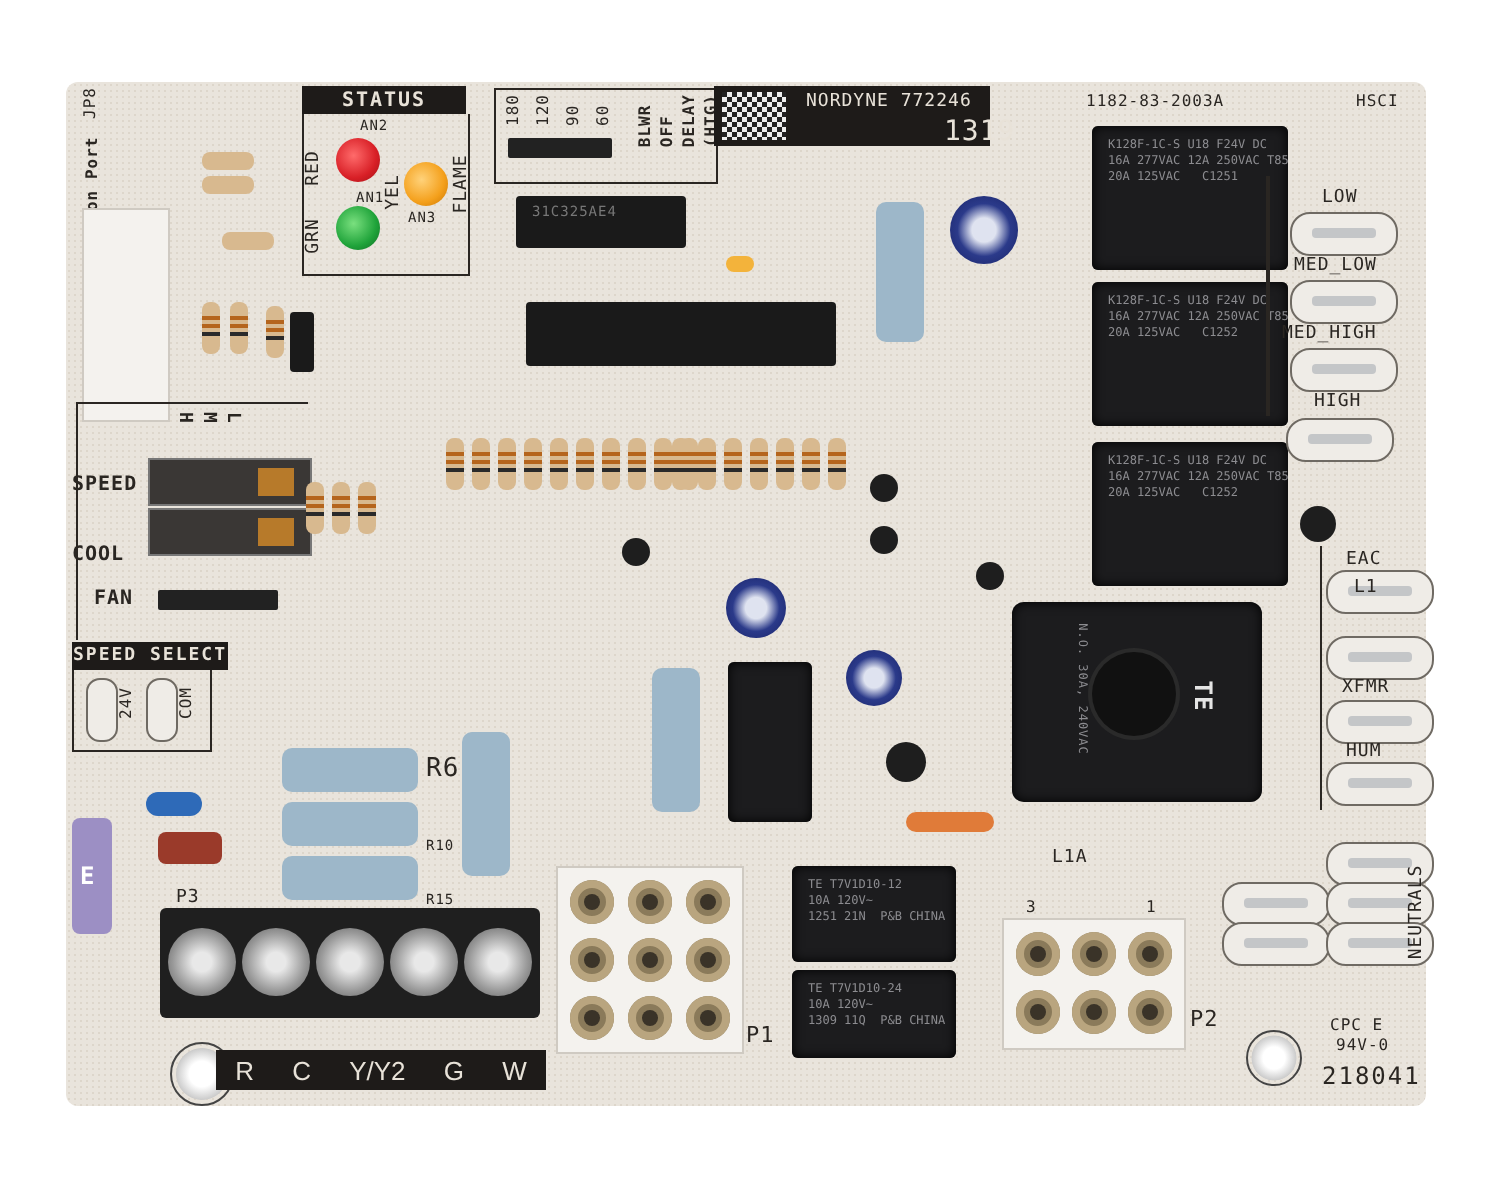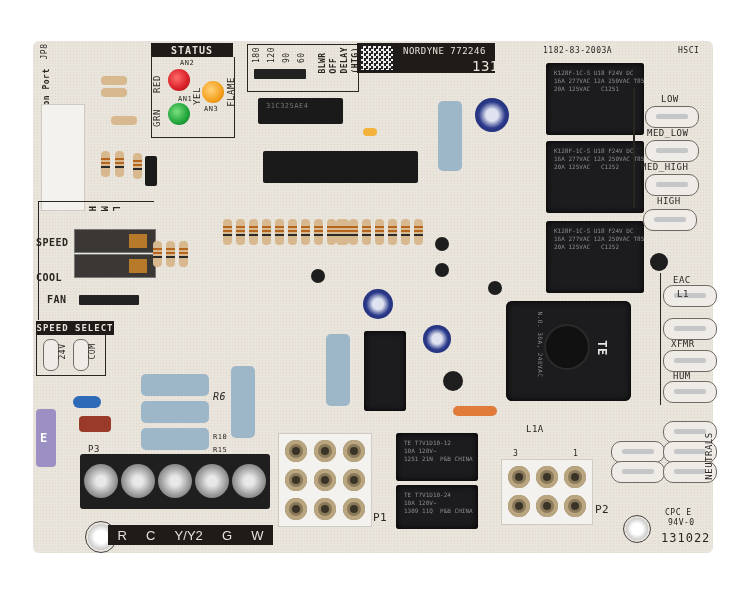--- a/index.html
+++ b/index.html
@@ -207,22 +207,22 @@
 
   <div class="abs" style="left:3px;top:368px;width:20px;height:58px;background:#9c8fc4;border-radius:4px;">
     <span class="lbl" style="left:4px;top:22px;color:#fff;font-size:12px;font-weight:bold;">E</span>
   </div>
   <div class="abs" style="left:40px;top:355px;width:28px;height:12px;background:#2e6ab8;border-radius:6px;"></div>
   <div class="abs" style="left:46px;top:375px;width:32px;height:16px;background:#9a3a2a;border-radius:4px;"></div>
 
   <div class="bigres" style="left:108px;top:333px;width:68px;height:22px;"></div>
   <div class="bigres" style="left:108px;top:360px;width:68px;height:22px;"></div>
   <div class="bigres" style="left:108px;top:387px;width:68px;height:22px;"></div>
-  <span class="lbl" style="left:180px;top:350px;font-size:10px;font-style:italic;">R6</span>
-  <span class="lbl" style="left:180px;top:392px;font-size:7px;">R10</span>
+  <span class="lbl" style="left:180px;top:336px;font-size:13px;">R6</span>
+  <span class="lbl" style="left:180px;top:378px;font-size:7px;">R10</span>
   <span class="lbl" style="left:180px;top:405px;font-size:7px;">R15</span>
 
   <span class="lbl" style="left:55px;top:403px;font-size:9px;">P3</span>
   <div class="abs" style="left:47px;top:413px;width:190px;height:55px;background:#1f1f1f;border-radius:3px;">
     <div class="screw" style="left:4px;top:10px;"></div>
     <div class="screw" style="left:41px;top:10px;"></div>
     <div class="screw" style="left:78px;top:10px;"></div>
     <div class="screw" style="left:115px;top:10px;"></div>
     <div class="screw" style="left:152px;top:10px;"></div>
   </div>
@@ -268,14 +268,14 @@
     <div class="pin" style="left:62px;top:35px;"></div>
   </div>
   <span class="lbl" style="left:480px;top:408px;font-size:8px;">3</span>
   <span class="lbl" style="left:540px;top:408px;font-size:8px;">1</span>
   <span class="lbl" style="left:562px;top:462px;font-size:11px;">P2</span>
   <span class="lbl" style="left:493px;top:383px;font-size:9px;">L1A</span>
 
   <div class="abs" style="left:590px;top:474px;width:26px;height:26px;border-radius:50%;border:1.5px solid #444;background:radial-gradient(circle,#fff 30%,#ccc 60%,transparent 62%);"></div>
   <span class="lbl" style="left:632px;top:467px;font-size:8px;">CPC E</span>
   <span class="lbl" style="left:635px;top:477px;font-size:8px;">94V-0</span>
-  <span class="lbl" style="left:628px;top:490px;font-size:12px;letter-spacing:1px;">131022</span>
+  <span class="lbl" style="left:628px;top:490px;font-size:12px;letter-spacing:1px;">218041</span>
 </div>
 
 </body></html>

